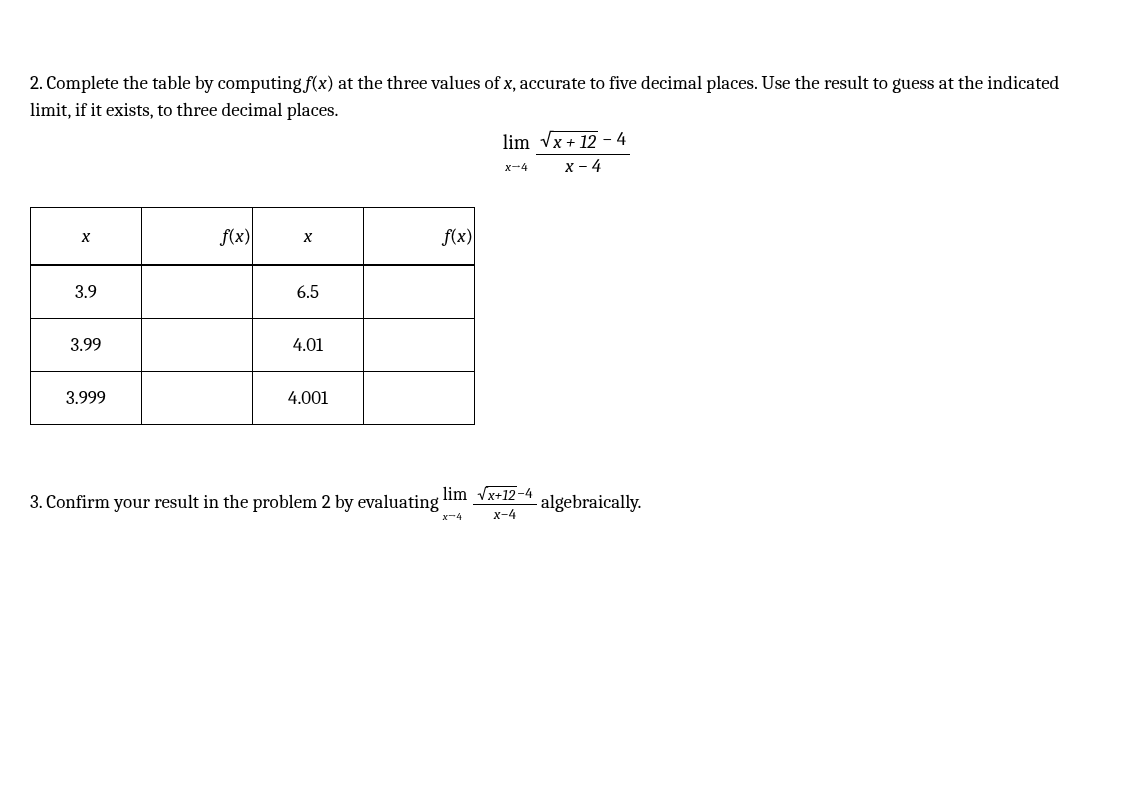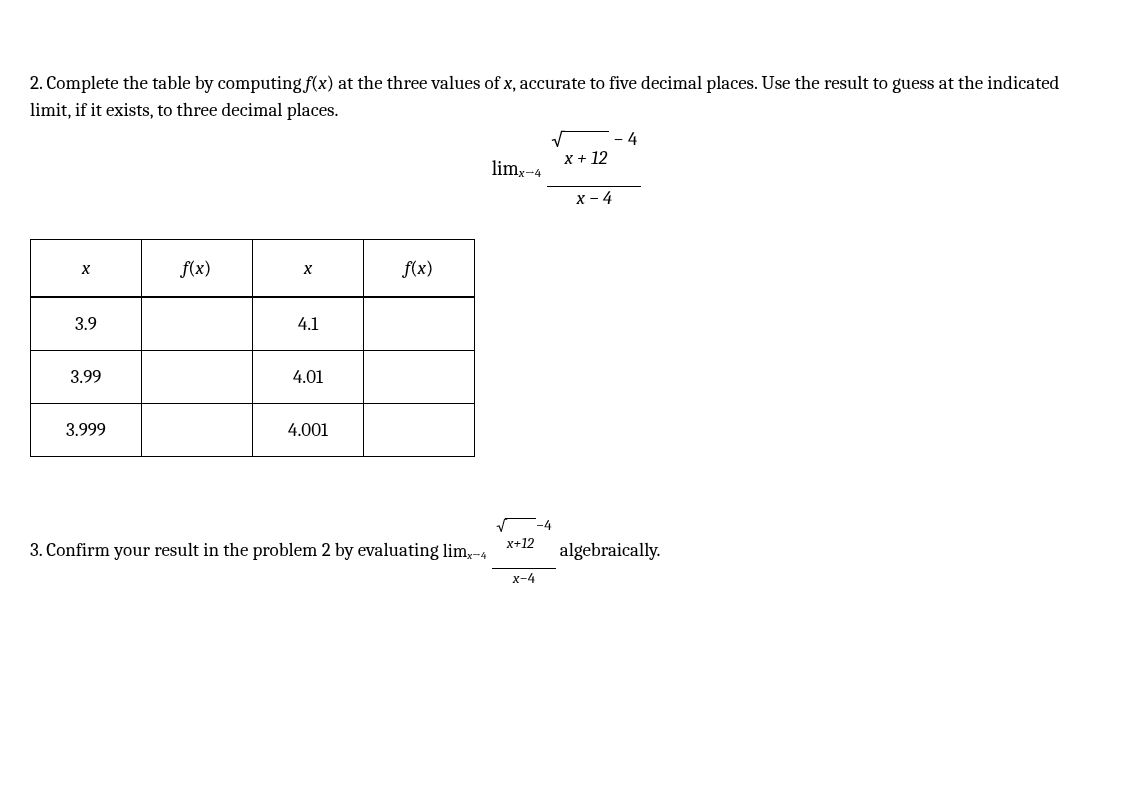--- a/index.html
+++ b/index.html
@@ -24,22 +24,21 @@
       margin: 0 auto 30px auto;
       font-family: Cambria, Georgia, serif;
     }
     .limit-row {
       display: inline-flex;
       align-items: center;
       vertical-align: middle;
     }
     .lim-stack {
       display: inline-flex;
-      flex-direction: row;
-      align-items: center;
+      flex-direction: column;
       line-height: 1;
       margin-right: 6px;
     }
     .lim-top {
       font-size: 20px;
     }
     .lim-bottom {
       font-size: 13px;
       margin-top: 7px;
     }
@@ -62,21 +61,21 @@
       align-items: stretch;
     }
     .sqrt-sign {
       font-size: 20px;
       line-height: 1;
       position: relative;
       top: 1px;
     }
     .sqrt-body {
       border-top: 1.2px solid #000;
-      padding: 16px 2px;
+      padding: 0 2px;
       margin-left: -2px;
       margin-top: 2px;
     }
     table.data-table {
       border-collapse: collapse;
       margin-top: 28px;
       margin-bottom: 60px;
     }
     table.data-table th,
     table.data-table td {
@@ -88,21 +87,21 @@
     table.data-table th {
       height: 54px;
       font-style: italic;
       font-family: Cambria, Georgia, serif;
     }
     table.data-table td {
       height: 50px;
       margin-left: 44px;
     }
     table.data-table .col-x { width: 108px; }
-    table.data-table .col-fx { width: 108px; }
+    table.data-table .col-fx { width: 108px; text-align: right; }
     table.data-table thead tr th {
       border-bottom: 2px solid #000;
     }
     .problem3 {
       line-height: 1.4;
     }
     .small-limit .lim-top { font-size: 18px; }
     .small-limit .lim-bottom { font-size: 11px; }
     .small-limit .fraction { font-size: 15px; }
     .small-limit .sqrt-sign { font-size: 16px; }
@@ -145,21 +144,21 @@
       <th class="col-x">x</th>
       <th class="col-fx">
         <span>f</span><span style="font-style:normal">(</span><span>x</span><span style="font-style:normal">)</span>
       </th>
     </tr>
   </thead>
   <tbody>
     <tr>
       <td>3.9</td>
       <td></td>
-      <td>4.1</td>
+      <td>6.5</td>
       <td></td>
     </tr>
     <tr>
       <td>3.99</td>
       <td></td>
       <td>4.01</td>
       <td></td>
     </tr>
     <tr>
       <td>3.999</td>

